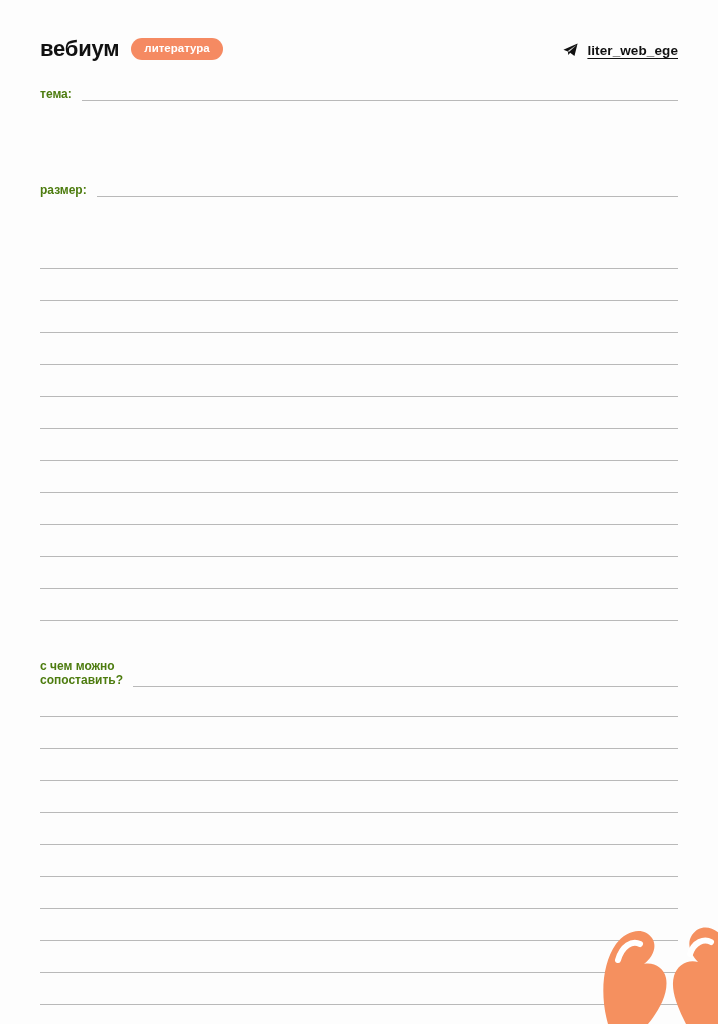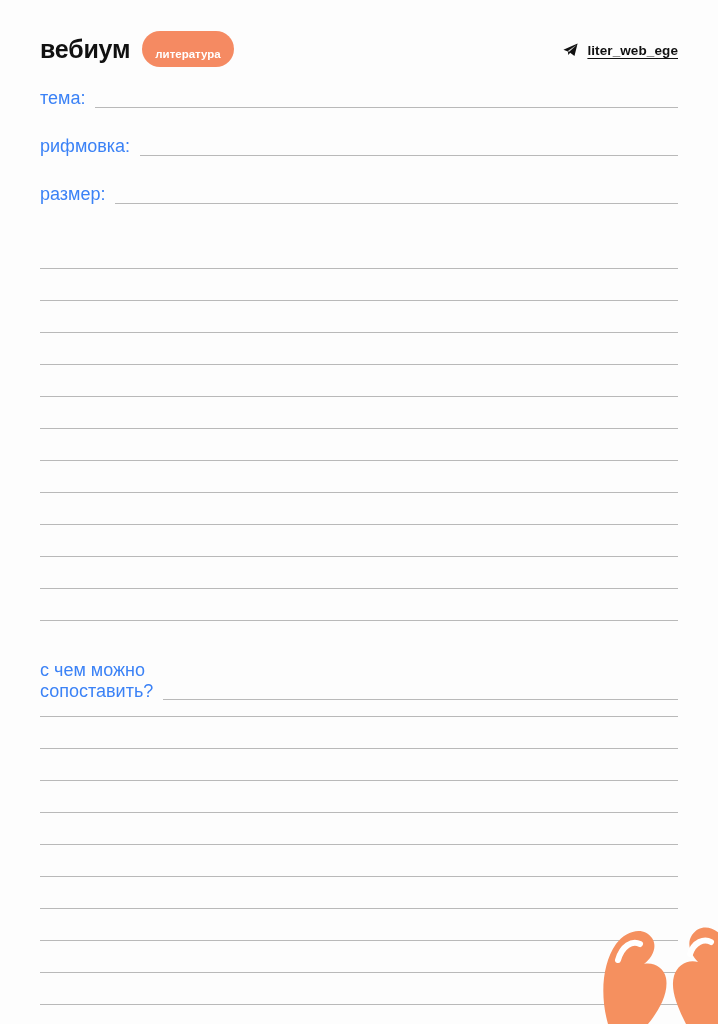--- a/index.html
+++ b/index.html
@@ -26,33 +26,33 @@
   .header {
     position: absolute;
     top: 32px;
     left: 40px;
     right: 40px;
     height: 34px;
     display: flex;
     align-items: center;
   }
   .brand {
-    font-size: 25px;
+    font-size: 22px;
     font-weight: 700;
     letter-spacing: -0.2px;
     color: #111;
     line-height: 1;
   }
   .subject-pill {
     margin-left: 12px;
     background: #f58a62;
     color: #ffffff;
     font-size: 11.5px;
     font-weight: 700;
-    padding: 18px 13px 6px;
+    padding: 5px 13px 6px;
     border-radius: 999px;
     line-height: 1;
     white-space: nowrap;
   }
   .social {
     margin-left: auto;
     display: flex;
     align-items: flex-end;
     gap: 8px;
   }
@@ -72,23 +72,23 @@
 
   
   .field {
     position: absolute;
     left: 40px;
     right: 40px;
     display: flex;
     align-items: flex-end;
   }
   .field-label {
-    font-size: 18px;
-    font-weight: 400;
-    color: #3b82f6;
+    font-size: 12px;
+    font-weight: 700;
+    color: #4d7c0f;
     line-height: 1.15;
     white-space: pre-line;
     padding-bottom: 2px;
   }
   .field-rule {
     flex: 1;
     margin-left: 10px;
     border-bottom: 1px solid #b9b9b9;
     height: 1px;
     margin-bottom: 3px;
@@ -130,24 +130,20 @@
       </span>
       <span class="social-handle">liter_web_ege</span>
     </span>
   </div>
 
   <div class="field" style="top:88px">
     <span class="field-label">тема:</span>
     <span class="field-rule"></span>
   </div>
 
-  <div class="field" style="top:136px">
-    <span class="field-label">рифмовка:</span>
-    <span class="field-rule"></span>
-  </div>
 
   <div class="field" style="top:184px">
     <span class="field-label">размер:</span>
     <span class="field-rule"></span>
   </div>
 
 
   <div class="rule" style="top:268px"></div>
   <div class="rule" style="top:300px"></div>
   <div class="rule" style="top:332px"></div>

